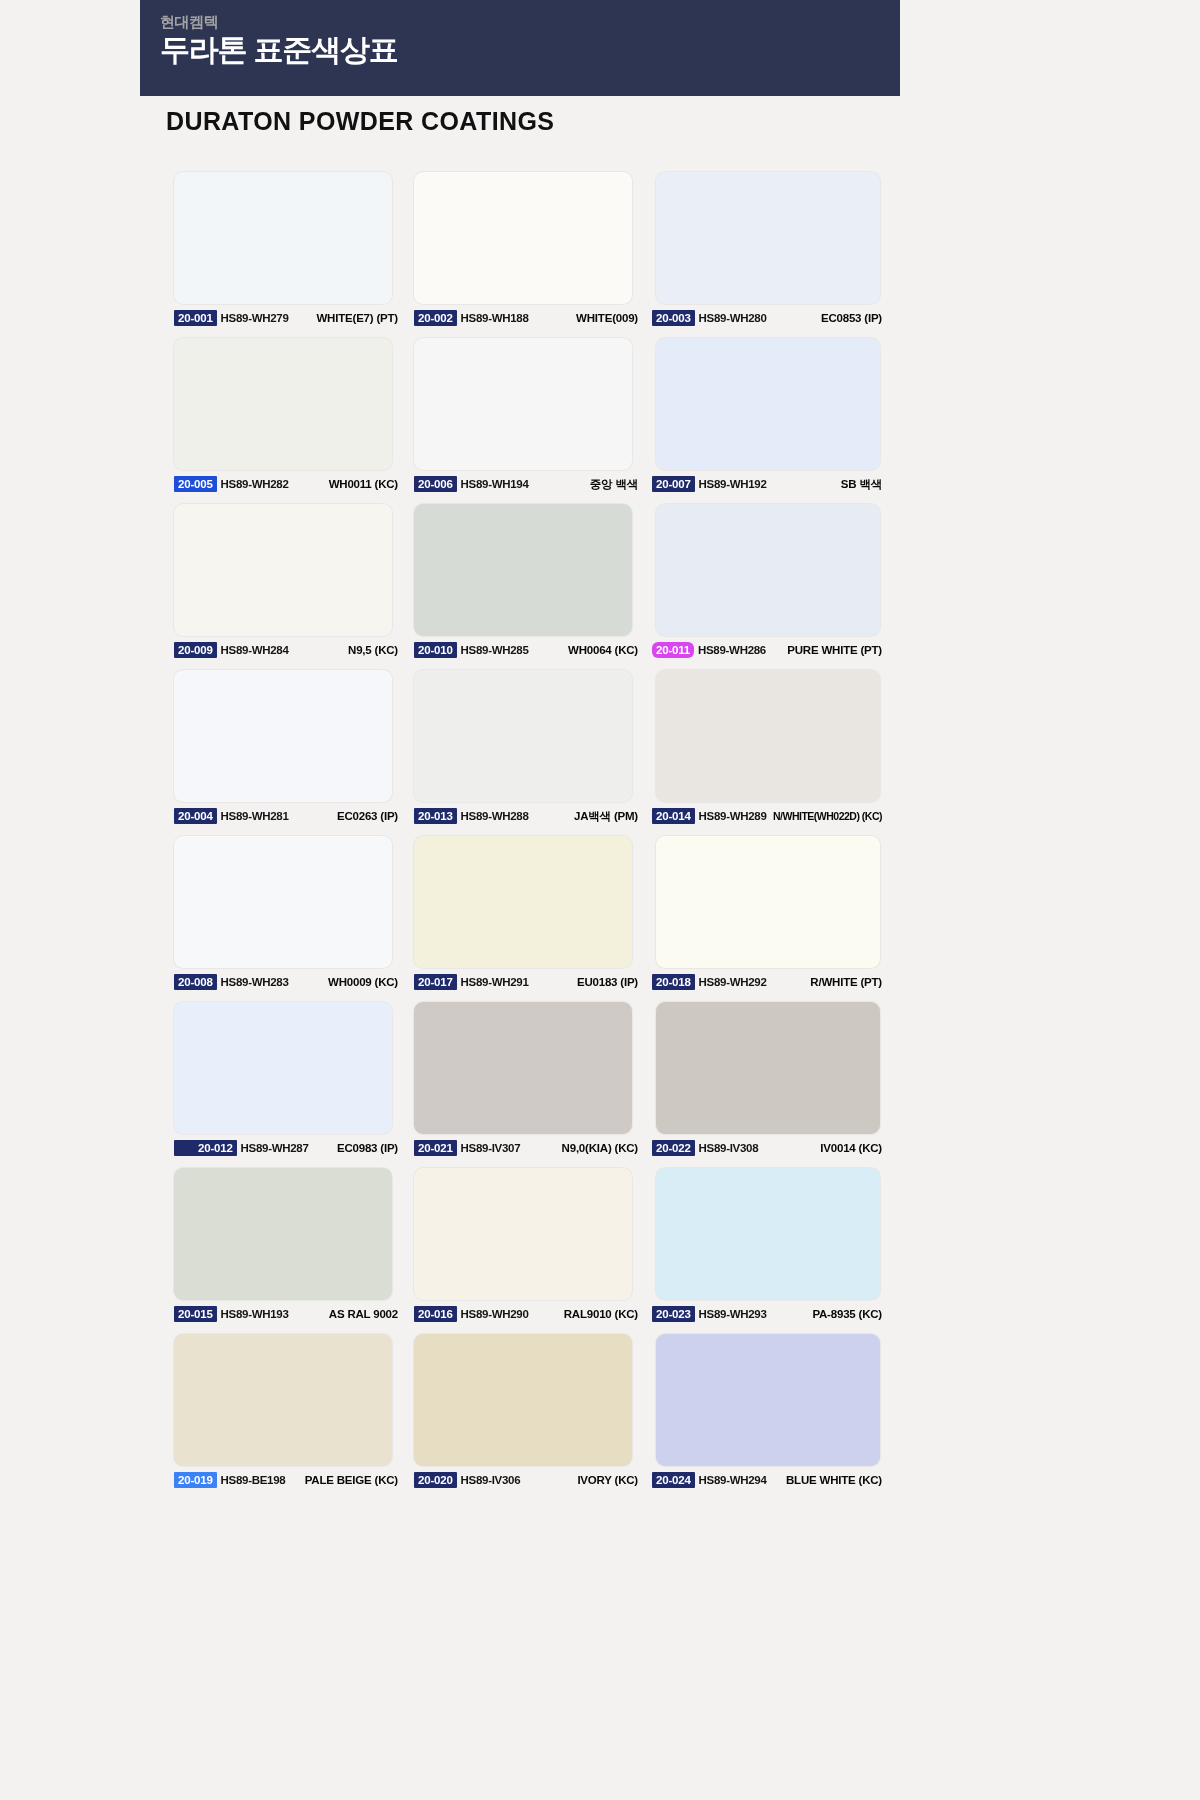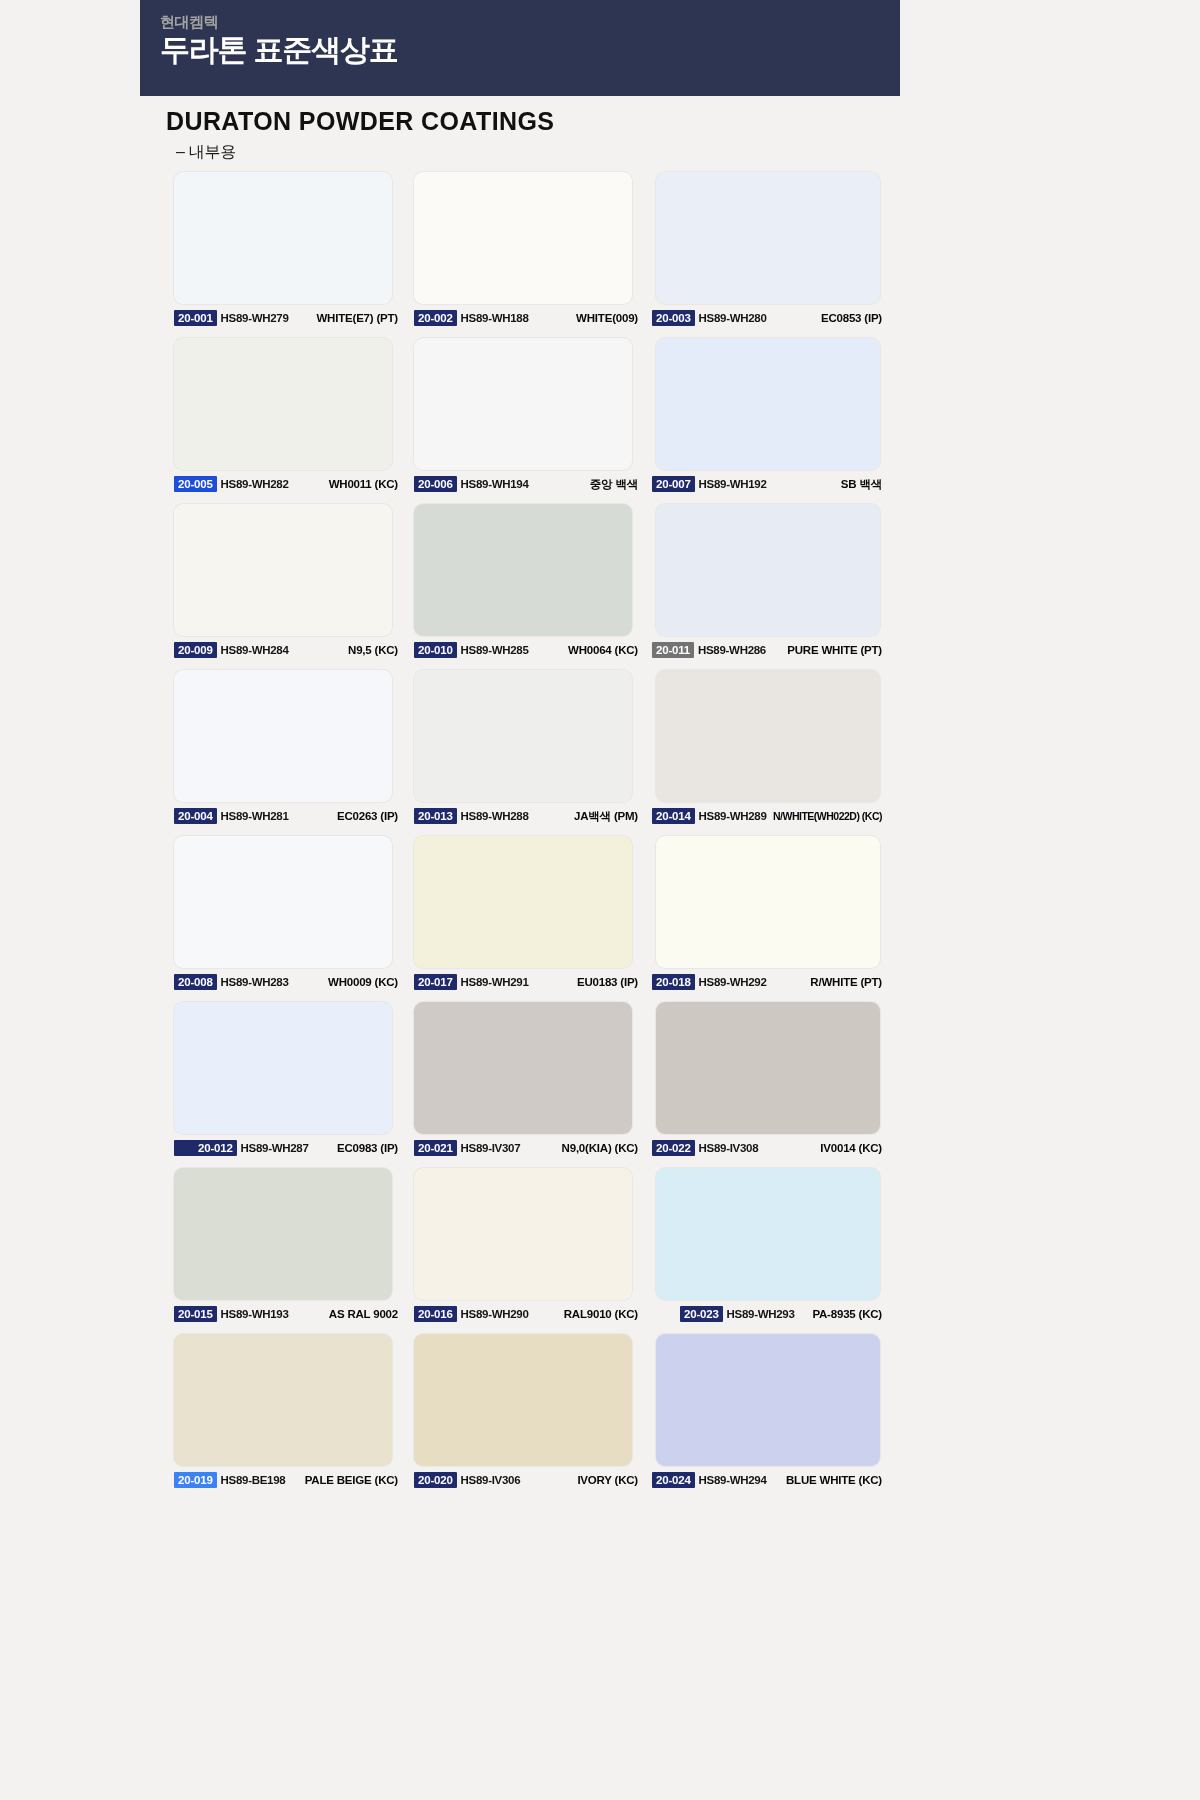--- a/index.html
+++ b/index.html
@@ -169,21 +169,20 @@
 
 <div id="page">
 
   <div id="header-banner">
     <div id="brand-name">현대켐텍</div>
     <div id="banner-title">두라톤 표준색상표</div>
   </div>
 
   <div id="section-block">
     <h1 id="section-title">DURATON POWDER COATINGS</h1>
-    <div id="section-subtitle">– 내부용</div>
   </div>
 
   <div id="swatch-grid">
       <div class="swatch-row">
         <div class="swatch-cell col-0">
           <div class="swatch-chip" style="background: rgb(242, 246, 249);"></div>
           <div class="swatch-label">
             <span class="code-badge" style="background: rgb(31, 42, 107);">20-001</span>
             <span class="prod-code">HS89-WH279</span>
             <span class="color-name">WHITE(E7) (PT)</span>
@@ -245,21 +244,21 @@
           <div class="swatch-chip" style="background: rgb(215, 219, 213);"></div>
           <div class="swatch-label">
             <span class="code-badge" style="background: rgb(31, 42, 107);">20-010</span>
             <span class="prod-code">HS89-WH285</span>
             <span class="color-name">WH0064 (KC)</span>
           </div>
         </div>
         <div class="swatch-cell col-2">
           <div class="swatch-chip" style="background: rgb(231, 236, 244);"></div>
           <div class="swatch-label">
-            <span class="code-badge" style="background: #737373;">20-011</span>
+            <span class="code-badge" style="background: #d946ef; border-radius: 6px;">20-011</span>
             <span class="prod-code">HS89-WH286</span>
             <span class="color-name">PURE WHITE (PT)</span>
           </div>
         </div>
       </div>
       <div class="swatch-row">
         <div class="swatch-cell col-0">
           <div class="swatch-chip" style="background: rgb(245, 247, 250);"></div>
           <div class="swatch-label">
             <span class="code-badge" style="background: rgb(31, 42, 107);">20-004</span>
@@ -349,21 +348,21 @@
           <div class="swatch-chip" style="background: rgb(246, 242, 232);"></div>
           <div class="swatch-label">
             <span class="code-badge" style="background: rgb(31, 42, 107);">20-016</span>
             <span class="prod-code">HS89-WH290</span>
             <span class="color-name">RAL9010 (KC)</span>
           </div>
         </div>
         <div class="swatch-cell col-2">
           <div class="swatch-chip" style="background: rgb(217, 237, 246);"></div>
           <div class="swatch-label">
-            <span class="code-badge" style="background: rgb(31, 42, 107); margin-left: 28px;">20-023</span>
+            <span class="code-badge" style="background: rgb(31, 42, 107);">20-023</span>
             <span class="prod-code">HS89-WH293</span>
             <span class="color-name">PA-8935 (KC)</span>
           </div>
         </div>
       </div>
       <div class="swatch-row">
         <div class="swatch-cell col-0">
           <div class="swatch-chip" style="background: rgb(233, 226, 207);"></div>
           <div class="swatch-label">
             <span class="code-badge" style="background: #3b82f6;">20-019</span>

